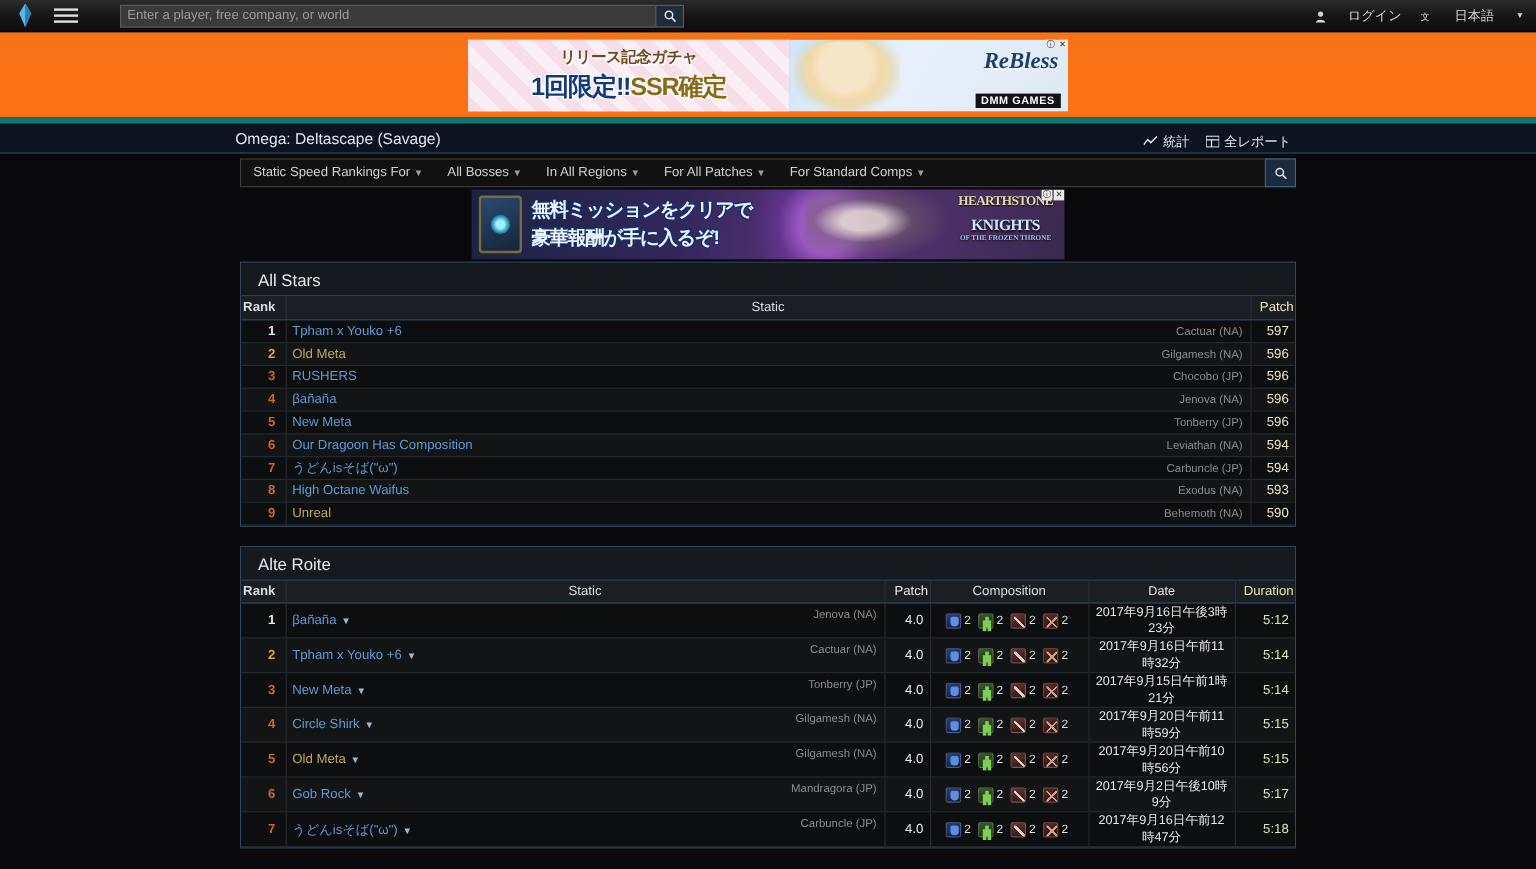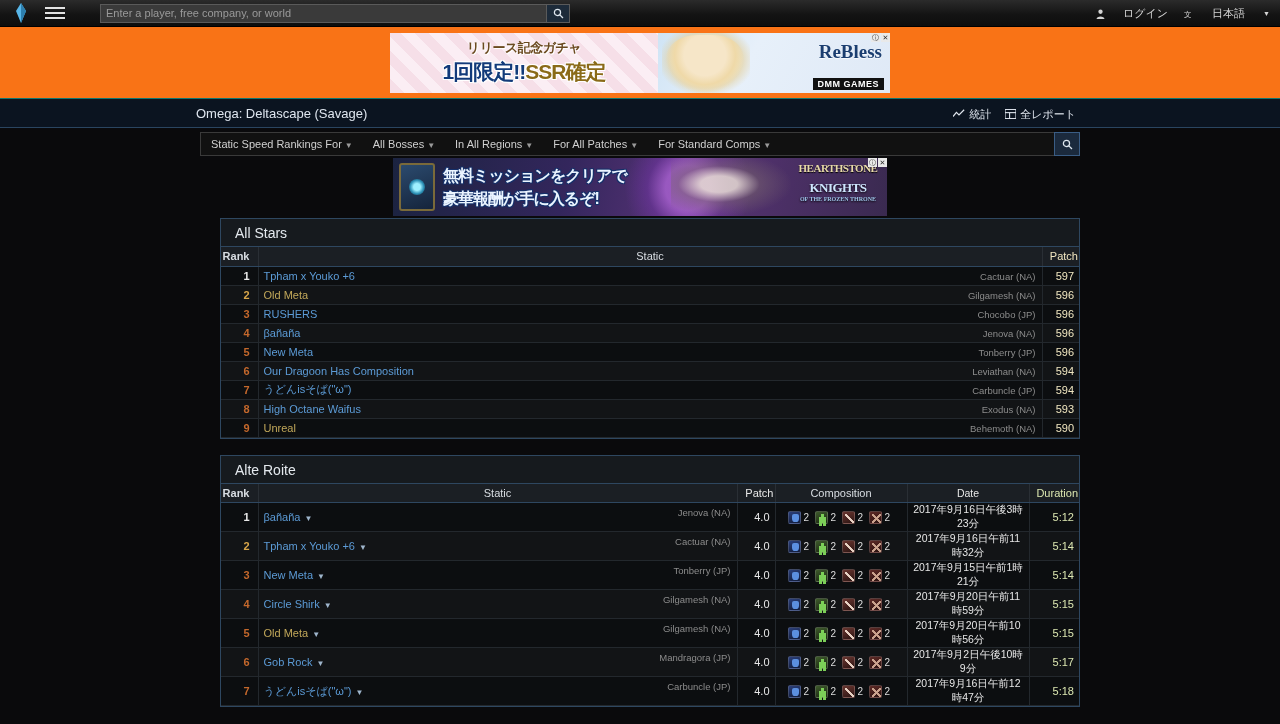--- a/index.html
+++ b/index.html
@@ -102,21 +102,21 @@
     background: radial-gradient(ellipse at 50% 35%, #f6e6c8 0 38%, #efd9a8 55%, rgba(239,217,168,0) 72%);
     border-radius: 40% 40% 45% 45%;
   }
   .ad1-hair {
     position: absolute; left: 4px; top: 0px; width: 88px; height: 60px;
     background: radial-gradient(ellipse at 50% 45%, rgba(244,228,180,.9) 0 45%, rgba(228,206,150,.55) 60%, rgba(228,206,150,0) 78%);
   }
   .ad1-logo {
     position: absolute; right: 8px; top: 8px;
     font-family: "Liberation Serif", serif;
-    font-size: 19px; color: #1b3e70; font-weight: bold;
+    font-size: 19px; color: #1b3e70; font-style: italic; font-weight: bold;
     text-shadow: 0 1px 1px rgba(255,255,255,.9);
   }
   .ad1-dmm {
     position: absolute; right: 6px; bottom: 3px;
     background: #111; color: #fff;
     font-size: 9px; font-weight: bold; letter-spacing: 0.5px;
     padding: 1px 5px;
   }
   .adx {
     position: absolute; right: 0px; top: 0px;
@@ -124,21 +124,21 @@
   }
   .adx span {
     width: 9px; height: 9px; background: #e9e9e9; color: #333;
     font-size: 7px; line-height: 9px; text-align: center; cursor: pointer;
   }
 
   
   .pagehead {
     height: 30px;
     background: #0b1420;
-    border-top: 1px solid #0f766e;
+    border-top: 5px solid #0f766e;
     border-bottom: 1px solid #2a4560;
     display: flex; align-items: center;
     padding: 0 196px;
     position: relative;
   }
   .pagehead h1 {
     margin: 0; font-size: 13px; font-weight: normal; color: #dfe6ef;
   }
   .pagehead-right {
     position: absolute; right: 204px; top: 0; height: 30px;
@@ -220,21 +220,20 @@
     text-shadow: 0 1px 2px #000;
   }
   .ad2-logo .kn small { display: block; font-size: 6px; letter-spacing: 0; color: #9ec4e8; }
 
   
   .wrap { width: 880px; margin: 0 auto; }
   .panel {
     background: #111315;
     border: 1px solid #2e4760;
     margin-bottom: 16px;
-    margin-left: 20px;
   }
   .panel-head {
     height: 28px; line-height: 28px;
     background: #161a1e;
     border-bottom: 1px solid #2e4760;
     padding-left: 14px;
     font-size: 14px; color: #e4e9ee;
   }
   table { width: 100%; border-collapse: collapse; }
   thead th {

